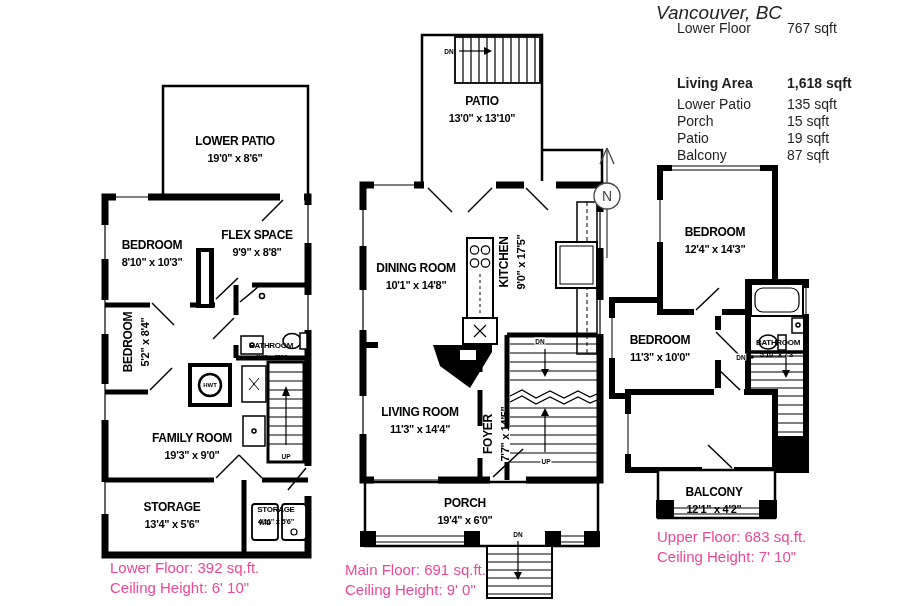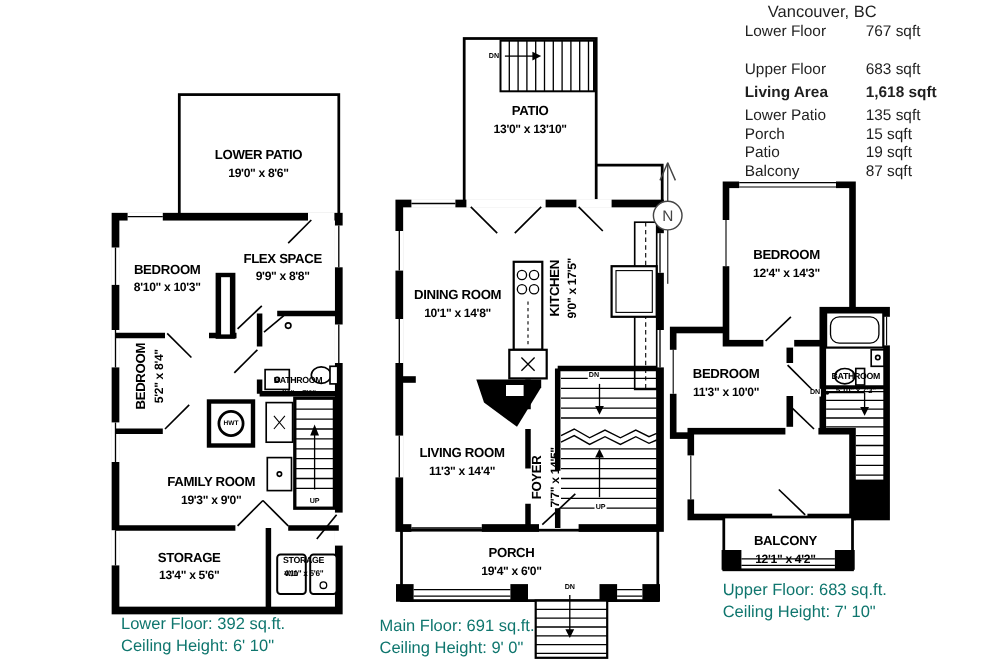--- a/index.html
+++ b/index.html
@@ -13,23 +13,23 @@
   .rl .dm{font-size:11px;letter-spacing:-0.3px;}
   .rl.sm .nm{font-size:8px;margin-top:43px;}
   .rl.sm .dm{font-size:7.5px;}
   .rl.vert{transform:translate(-50%,-50%) rotate(-90deg);}
   
   .tag{position:absolute;transform:translate(-50%,-50%);font-size:6.5px;font-weight:700;
        color:#000;background:#fff;padding:0 1px;z-index:3;white-space:nowrap;}
   .tag.noBg{background:transparent;}
   .north{position:absolute;transform:translate(-50%,-50%);font-size:14px;color:#444;z-index:3;}
   
-  .cap{position:absolute;font-size:15px;line-height:20px;color:#0f766e;z-index:3;white-space:nowrap;}
+  .cap{position:absolute;font-size:15px;line-height:20px;color:#ec4899;z-index:3;white-space:nowrap;}
   
-  .stitle{position:absolute;left:698px;top:2px;font-size:15px;color:#1f1f1f;z-index:3;}
+  .stitle{position:absolute;left:656px;top:2px;font-size:19px;color:#1f1f1f;z-index:3;font-style:italic;}
   .srow{position:absolute;left:677px;width:228px;display:flex;font-size:14px;color:#1f1f1f;z-index:3;}
   .srow .lbl{width:110px;}
   .srow.bold{font-weight:700;}
 </style>
 </head>
 <body>
 
 <div id="stage">
 
   <svg width="910" height="606" viewBox="0 0 910 606">
@@ -342,24 +342,20 @@
   <div class="cap" style="left:657px;top:527px">
     <div>Upper Floor: 683 sq.ft.</div>
     <div>Ceiling Height: 7' 10"</div>
   </div>
 
   <div class="stitle">Vancouver, BC</div>
   <div class="srow" style="top:20px">
     <span class="lbl">Lower Floor</span>
     <span class="val">767 sqft</span>
   </div>
-  <div class="srow" style="top:54px">
-    <span class="lbl">Upper Floor</span>
-    <span class="val">683 sqft</span>
-  </div>
   <div class="srow bold" style="top:75px">
     <span class="lbl">Living Area</span>
     <span class="val">1,618 sqft</span>
   </div>
   <div class="srow" style="top:96px">
     <span class="lbl">Lower Patio</span>
     <span class="val">135 sqft</span>
   </div>
   <div class="srow" style="top:113px">
     <span class="lbl">Porch</span>

